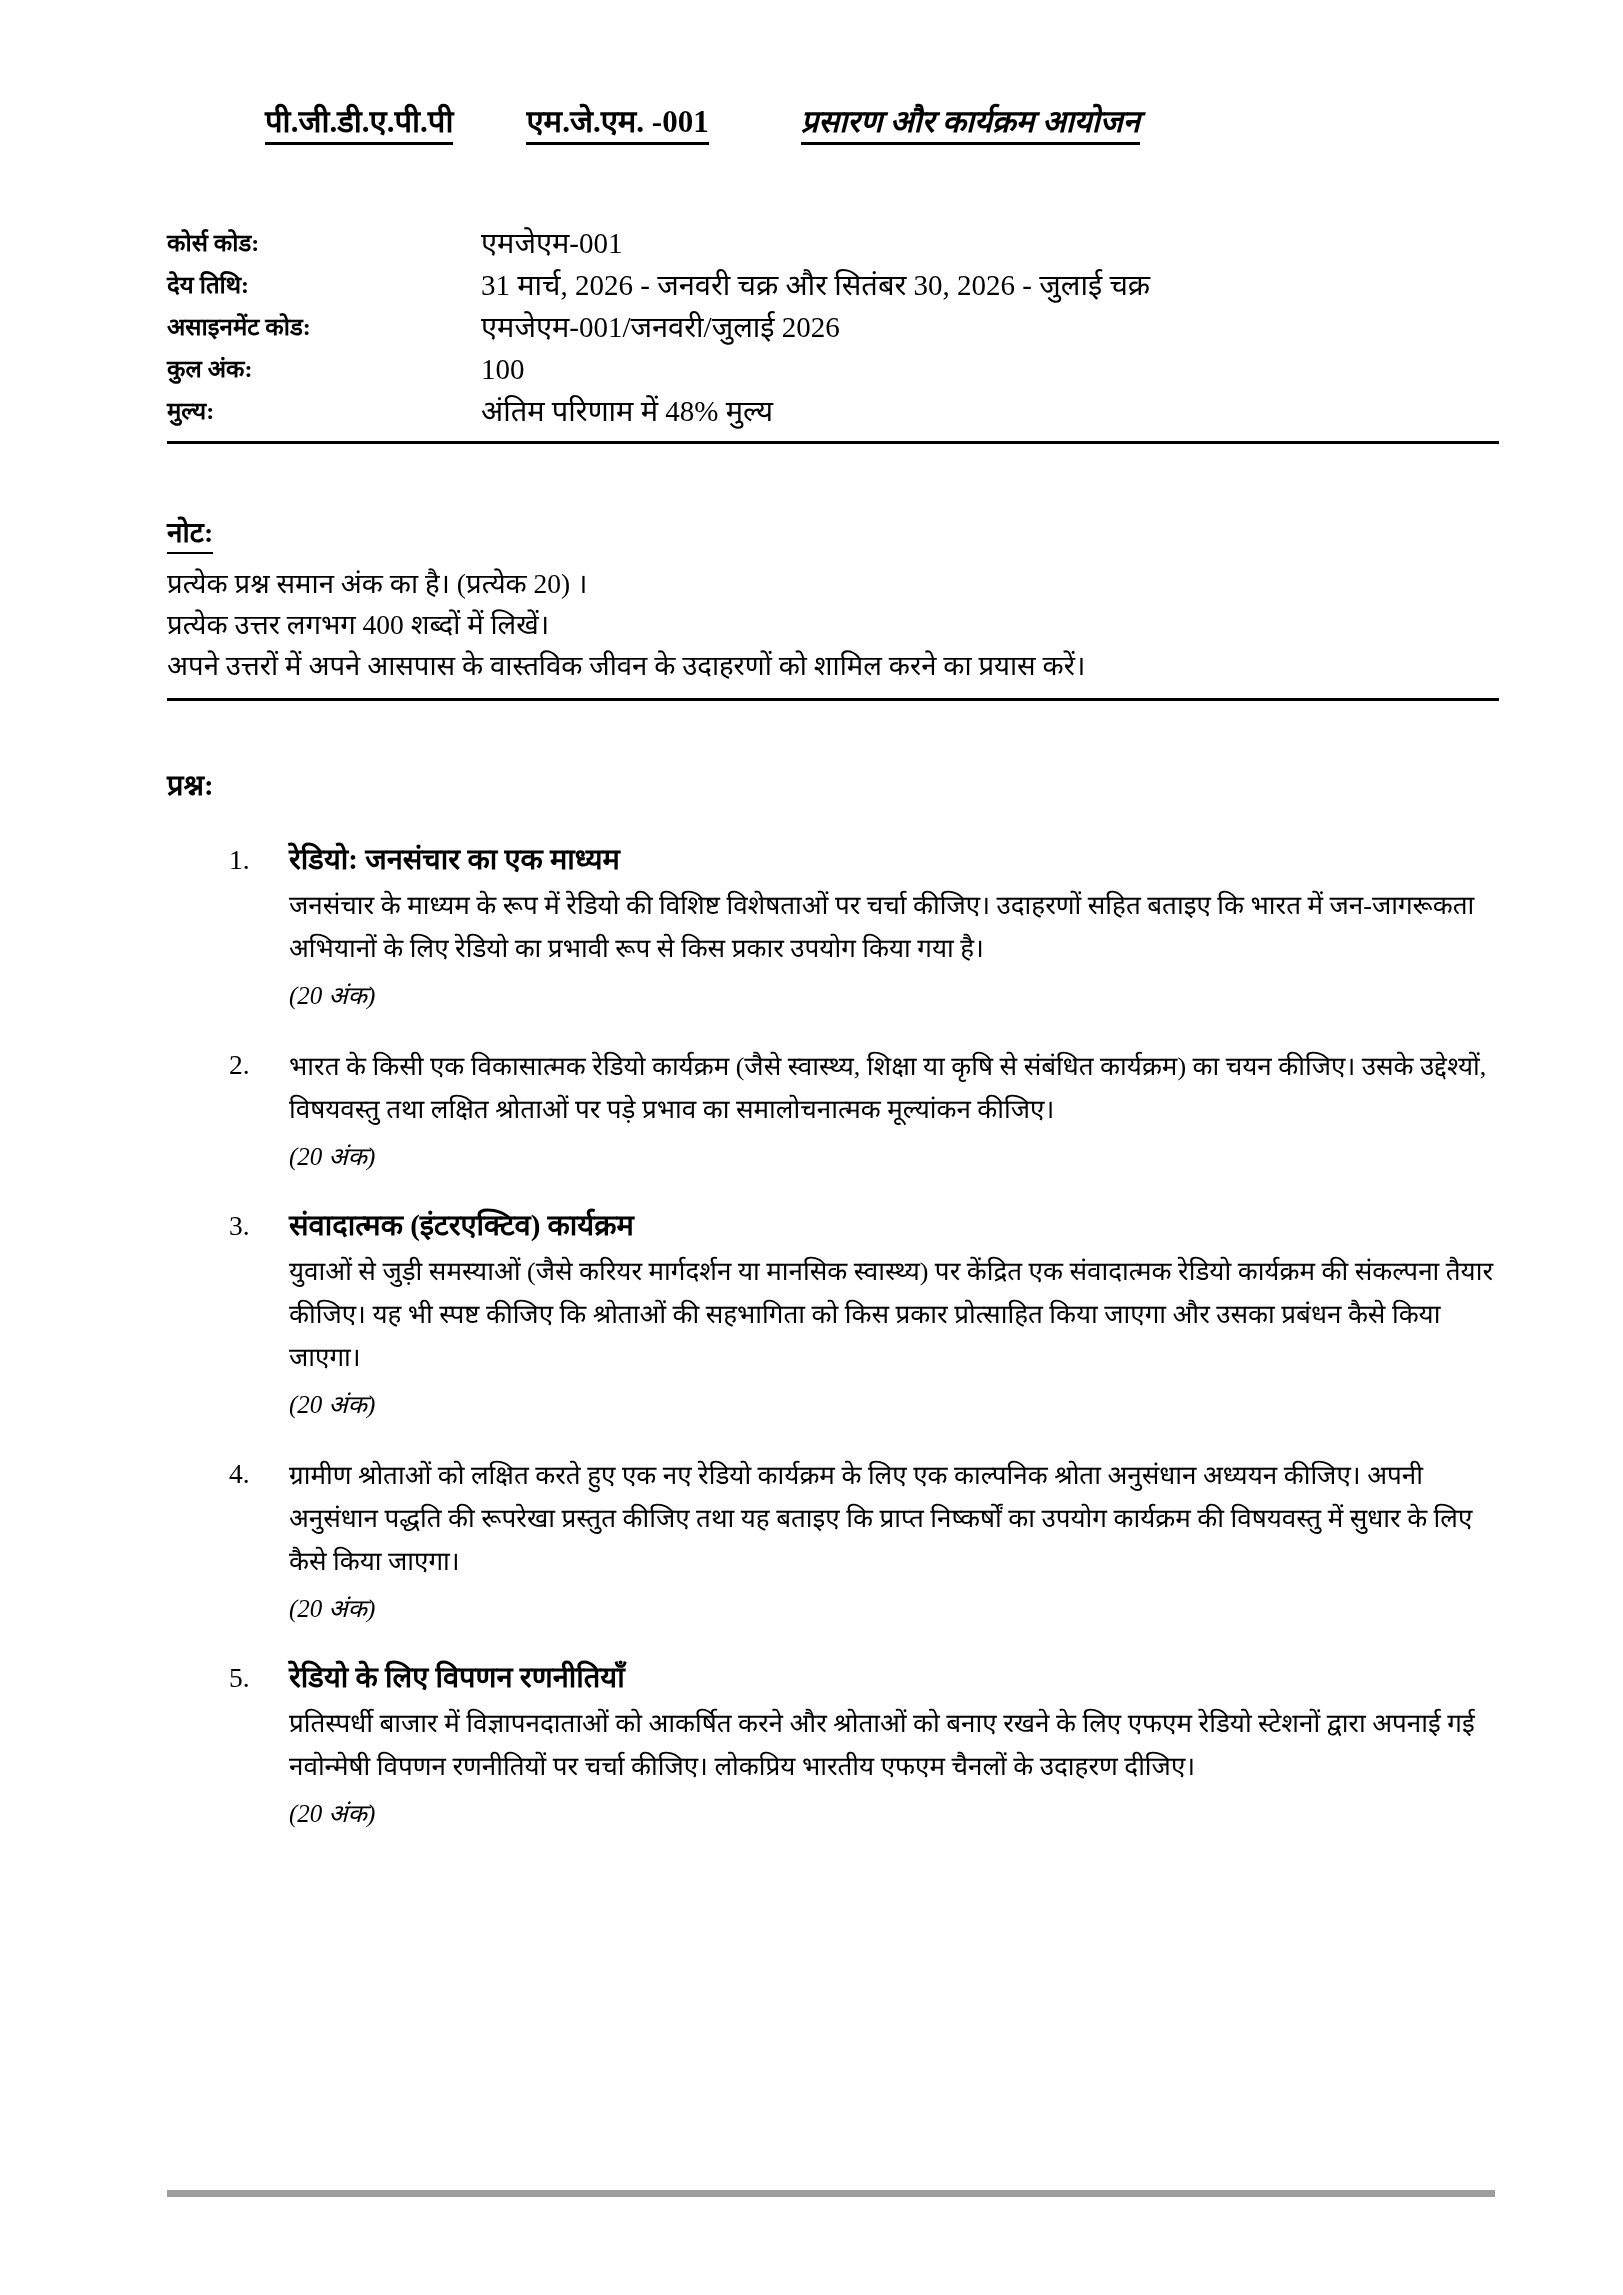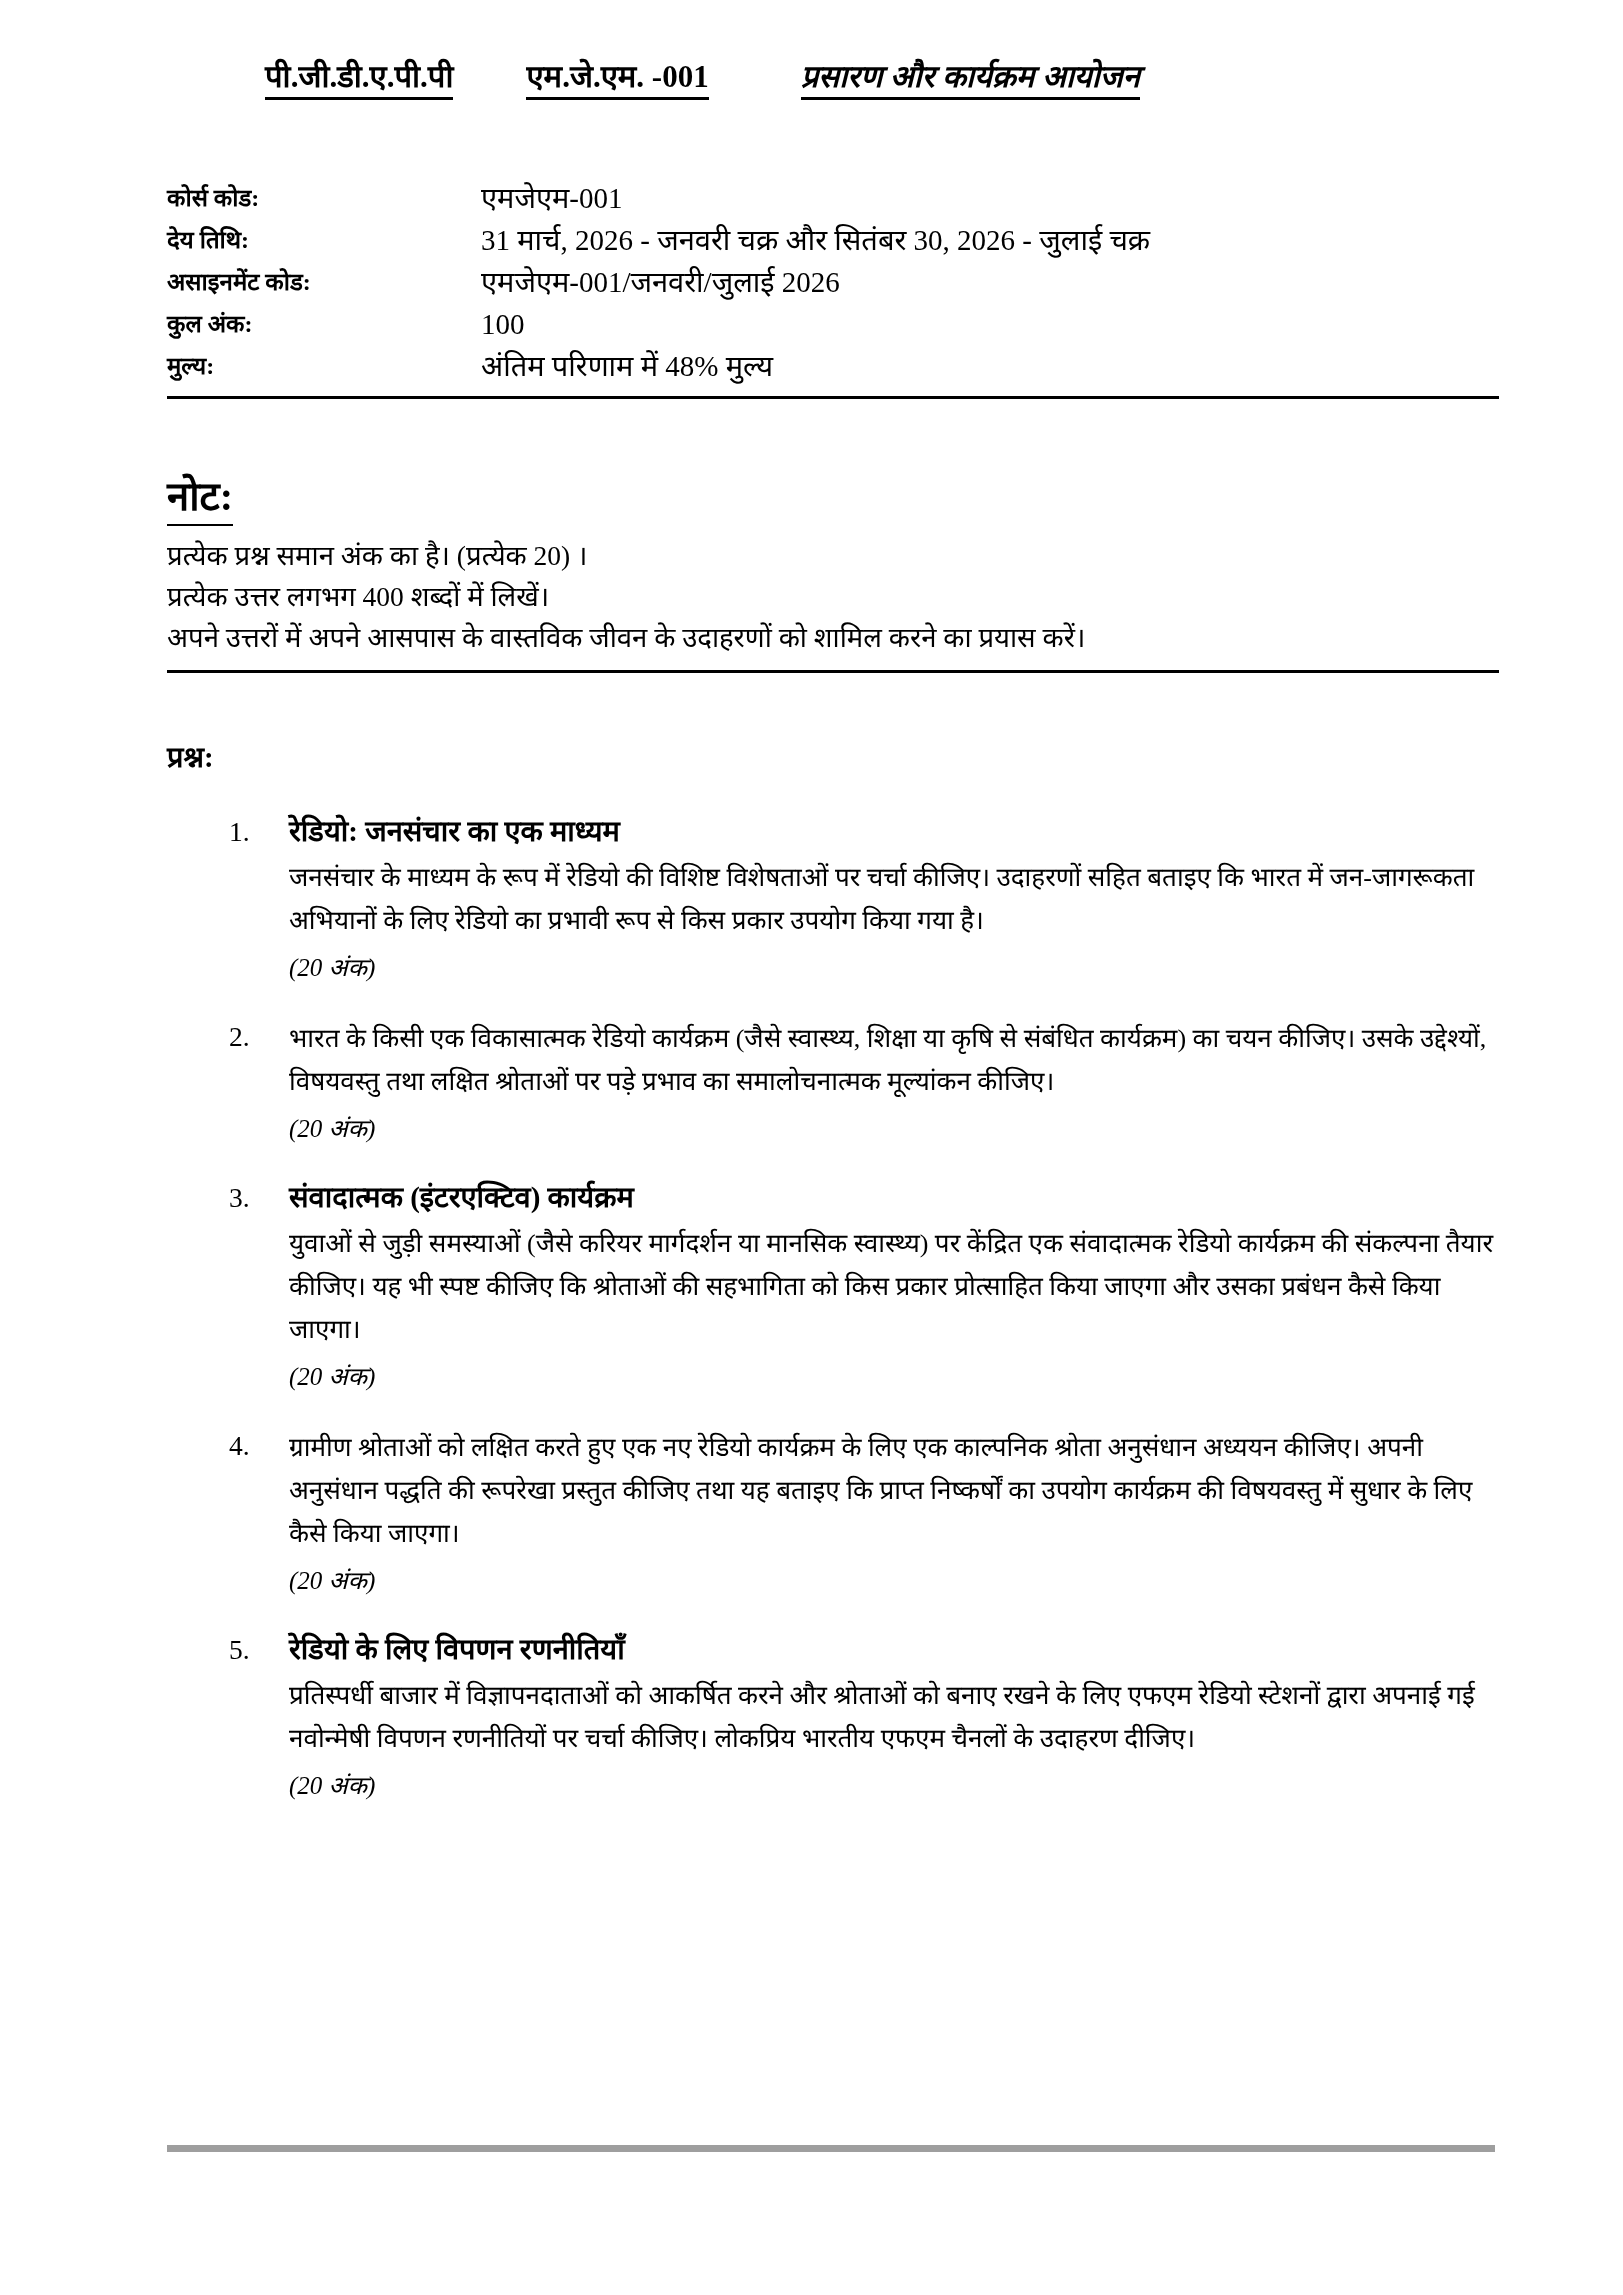--- a/index.html
+++ b/index.html
@@ -7,20 +7,21 @@
     width: 1623px; height: 2295px;
     font-family: "Liberation Serif", "DejaVu Serif", serif;
     color: #000000;
   }
   .page {
     position: relative;
     width: 1623px; height: 2224px;
     box-sizing: border-box;
     padding: 58px 124px 0 167px;
     overflow: hidden;
+    margin-top: 45px;
   }
   
   .header { display: flex; align-items: baseline; }
   .hdr-item {
     font-weight: bold; font-size: 31px; line-height: 1.2;
     border-bottom: 3.3px solid #000; padding-bottom: 2px;
     white-space: nowrap;
   }
   .hdr-left   { margin-left: 98px; }
   .hdr-center { margin-left: 73px; }
@@ -29,21 +30,21 @@
   .course-info { margin-top: 77px; display: grid; grid-template-columns: 314px 1fr; }
   .info-label { font-weight: bold; font-size: 24px; line-height: 42px; }
   .info-value { font-size: 29px; line-height: 42px; }
   .rule-black {
     border: 0; border-top: 3.9px solid #000;
     margin: 9.2px 0 0 0; width: 100%;
   }
   
   .note-section { margin-top: 68px; }
   .note-heading {
-    display: inline-block; font-weight: bold; font-size: 40px;
+    display: inline-block; font-weight: bold; font-size: 28px;
     border-bottom: 2.6px solid #000; padding-bottom: 1.3px; margin-bottom: 9.2px;
   }
   .note-line { font-size: 27.5px; line-height: 41px; }
   .note-section .rule-black { margin-top: 11.8px; }
   
   .questions-heading { margin-top: 63px; font-weight: bold; font-size: 29px; }
   .question-list { margin-top: 37px; }
   .question-item {
     display: grid; grid-template-columns: 60px 1fr;
     margin-left: 62px; margin-bottom: 31px;

